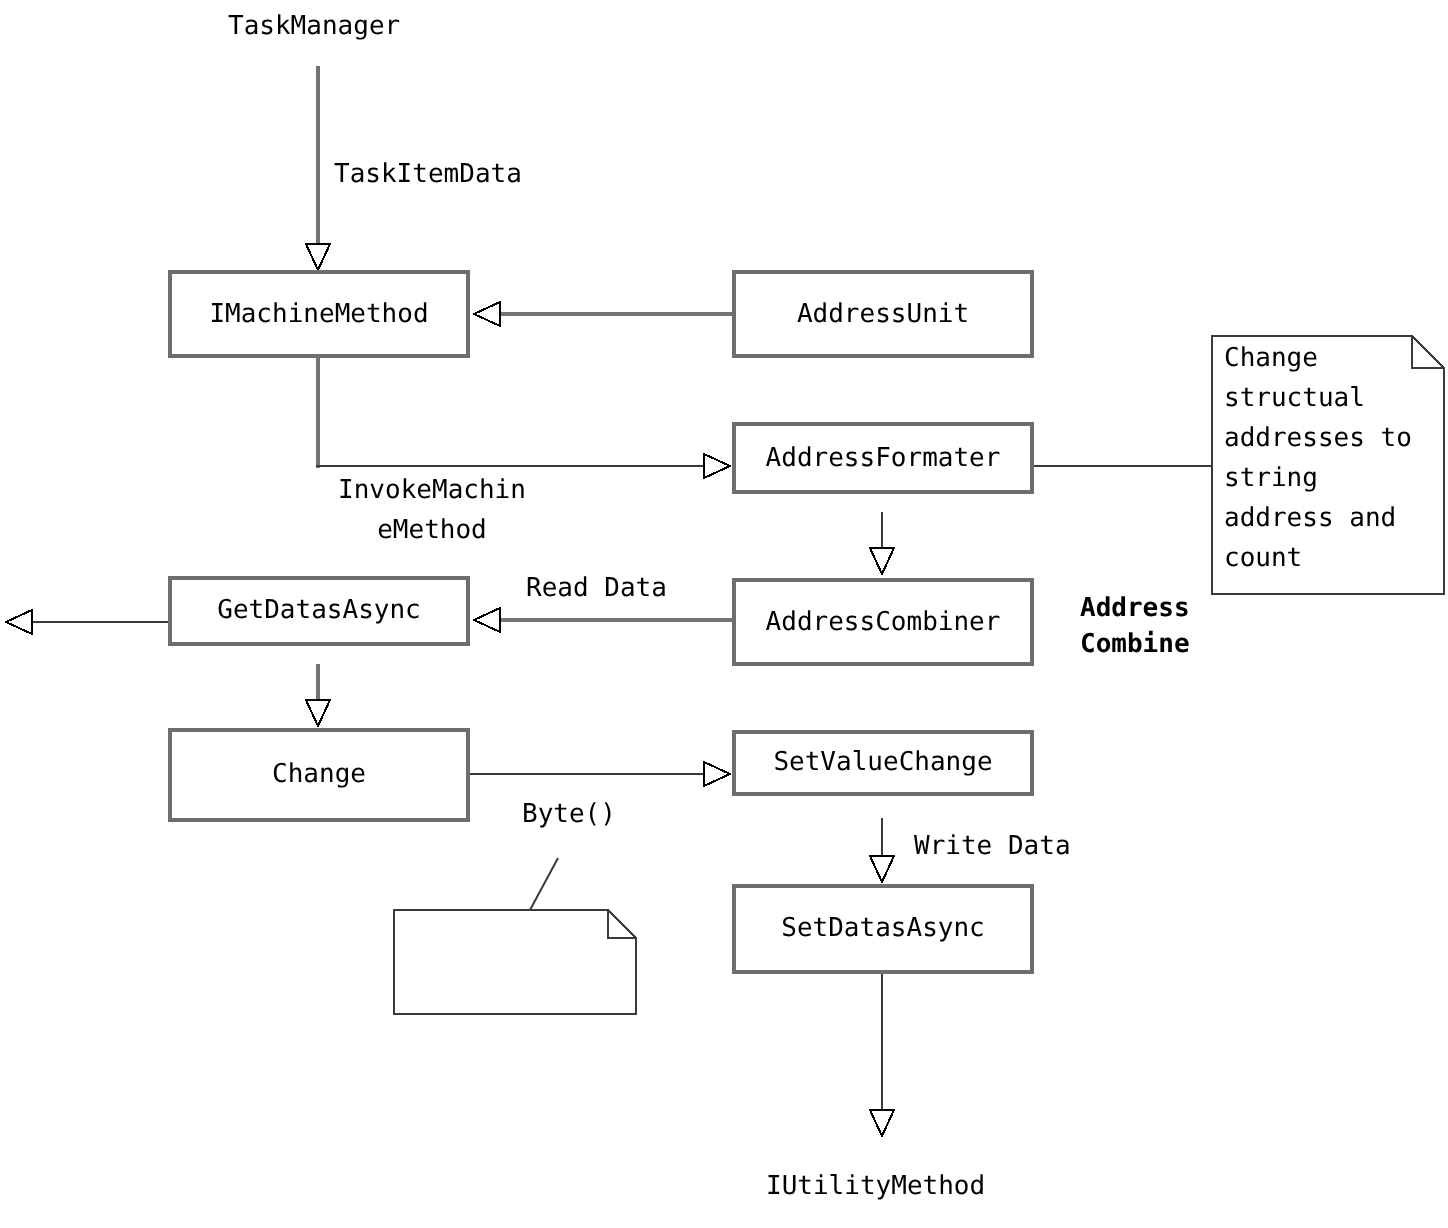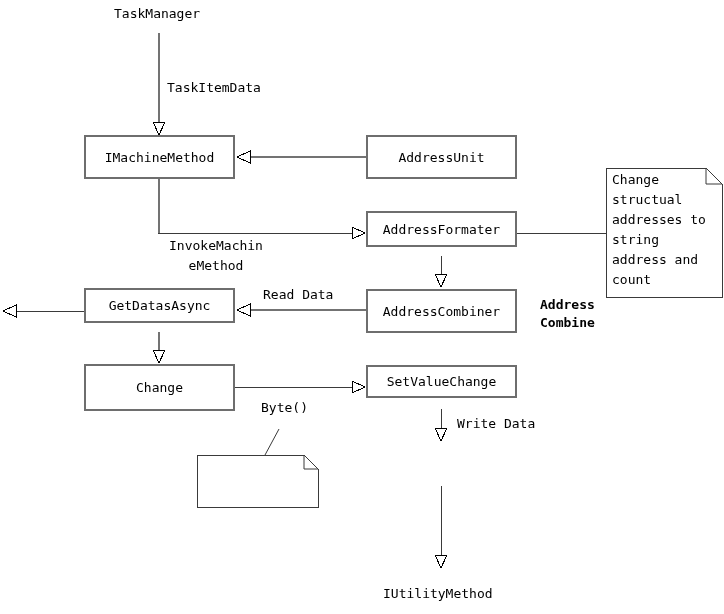--- a/index.html
+++ b/index.html
@@ -80,20 +80,23 @@
     </div>
   <div class="box" style="left:84px;top:288px;height:35px;">
       <span>GetDatasAsync</span>
     </div>
   <div class="box" style="left:84px;top:364px;height:47px;">
       <span>Change</span>
     </div>
   <div class="box" style="left:366px;top:365px;height:33px;">
       <span>SetValueChange</span>
     </div>
+  <div class="box" style="left:366px;top:442px;height:45px;">
+      <span>SetDatasAsync</span>
+    </div>
 
   <div class="notetext" style="left:612px;top:170px;width:106px;">Change
 structual
 addresses to
 string
 address and
 count</div>
 
   <div class="lbl" style="left:114px;top:6px;">TaskManager</div>
   <div class="lbl" style="left:167px;top:80px;">TaskItemData</div>

